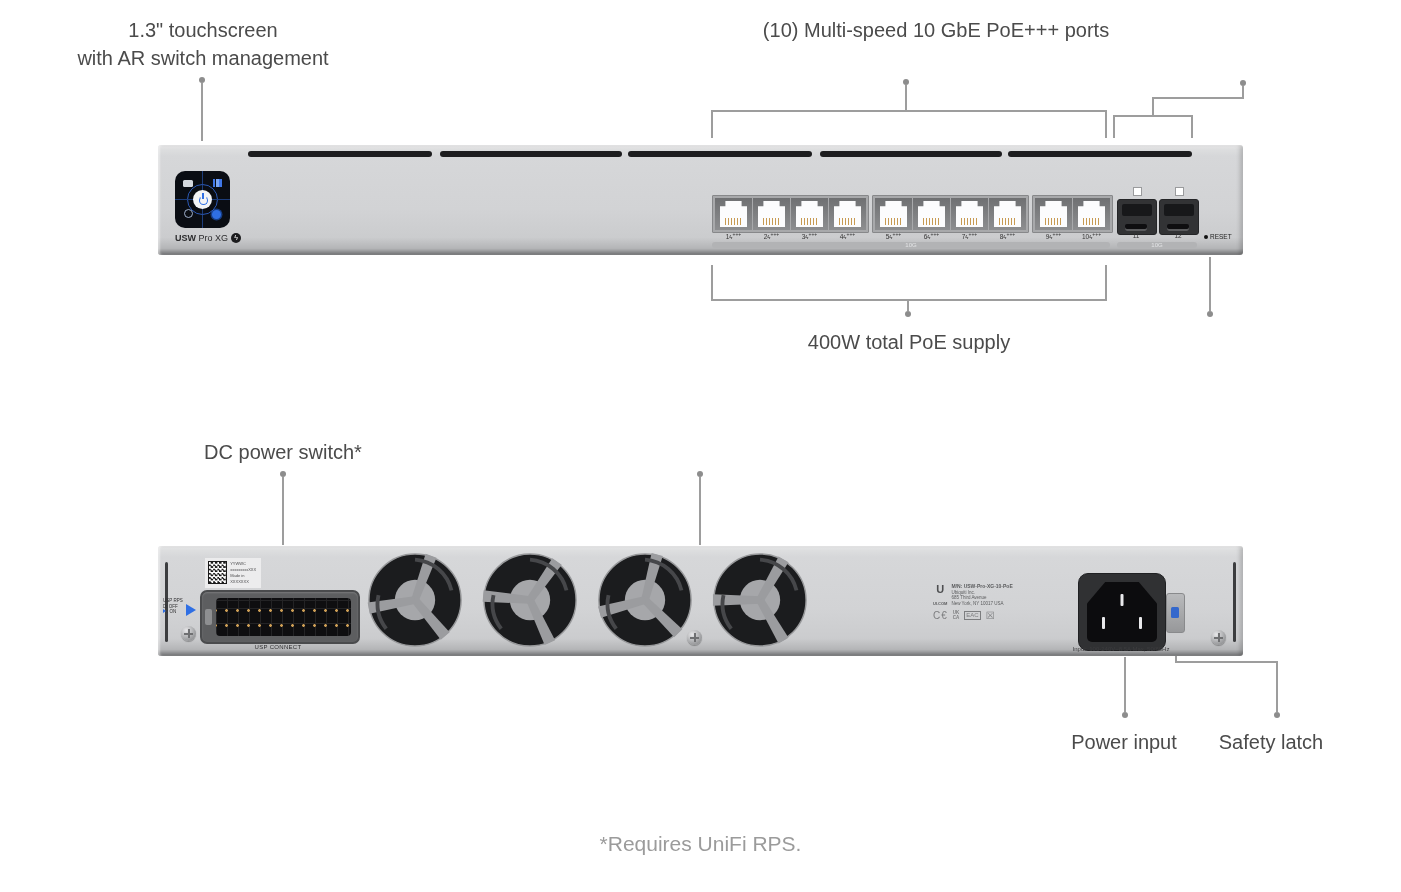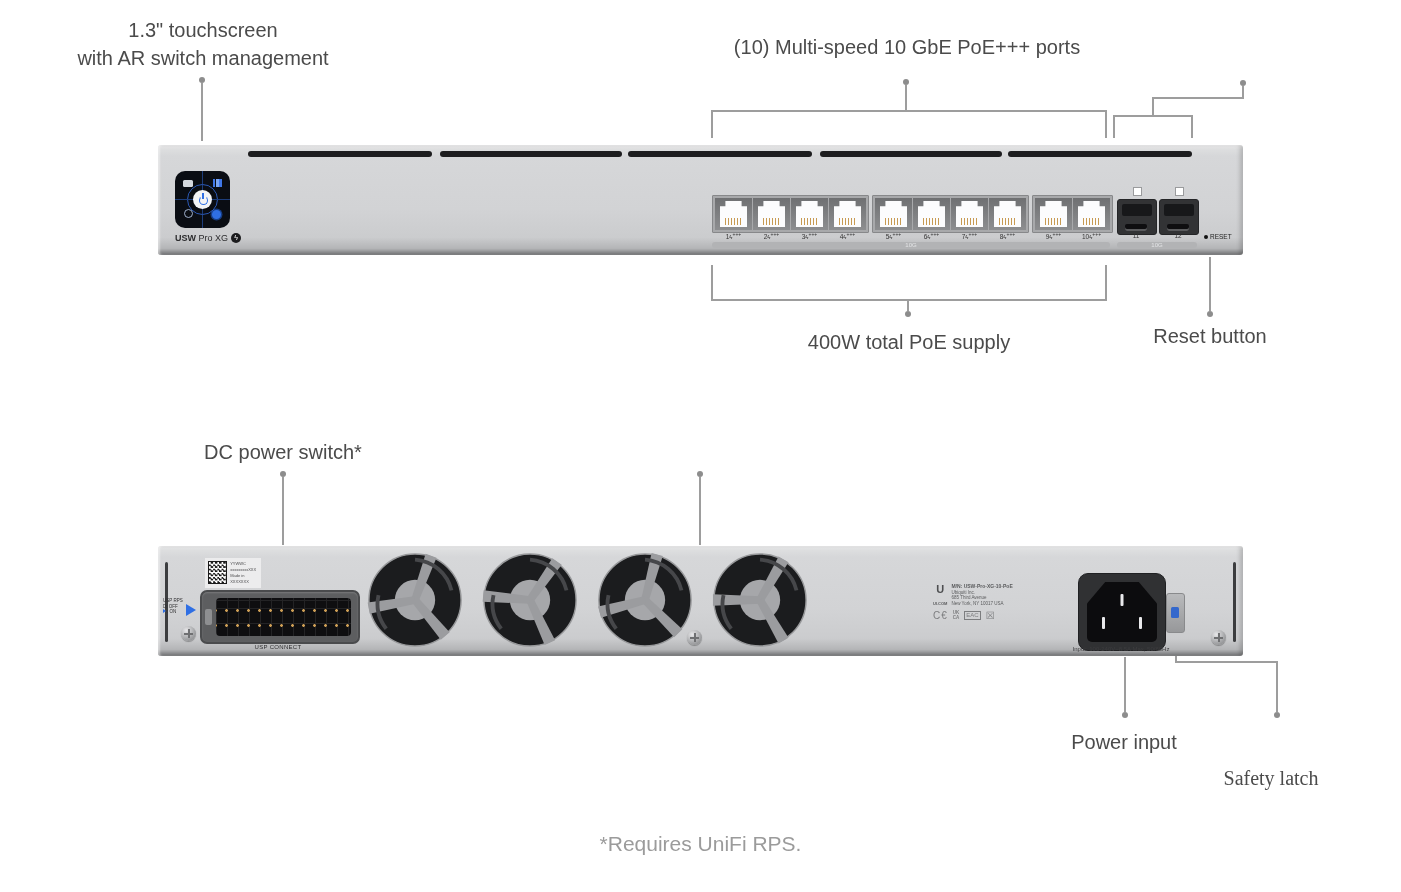--- a/index.html
+++ b/index.html
@@ -121,21 +121,21 @@
 </style>
 </head>
 <body>
 
 <div class="stage">
 
   <div class="callout" style="left:28px;top:16px;width:350px;">
     <span>1.3" touchscreen</span>
     <span>with AR switch management</span>
   </div>
-  <div class="callout" style="left:707px;top:16px;width:400px;margin-top:17px;">
+  <div class="callout" style="left:736px;top:16px;width:400px;">
     <span>(10) Multi-speed 10 GbE PoE+++ ports</span>
   </div>
 
   <div class="dot" style="left:199px;top:77px;"></div>
   <div class="ln" style="left:201px;top:83px;width:2px;height:58px;"></div>
 
   <div class="dot" style="left:903px;top:79px;"></div>
   <div class="ln" style="left:905px;top:85px;width:2px;height:26px;"></div>
   <div class="ln" style="left:711px;top:110px;width:396px;height:2px;"></div>
   <div class="ln" style="left:711px;top:110px;width:2px;height:28px;"></div>
@@ -247,23 +247,20 @@
   <div class="ln" style="left:1105px;top:265px;width:2px;height:36px;"></div>
   <div class="ln" style="left:711px;top:299px;width:396px;height:2px;"></div>
   <div class="ln" style="left:907px;top:299px;width:2px;height:12px;"></div>
   <div class="dot" style="left:905px;top:311px;"></div>
   <div class="callout" style="left:709px;top:328px;width:400px;">
     <span>400W total PoE supply</span>
   </div>
 
   <div class="ln" style="left:1209px;top:257px;width:2px;height:54px;"></div>
   <div class="dot" style="left:1207px;top:311px;"></div>
-  <div class="callout" style="left:1110px;top:322px;width:200px;">
-    <span>Reset button</span>
-  </div>
 
   <div class="callout" style="left:133px;top:438px;width:300px;">
     <span>DC power switch*</span>
   </div>
   <div class="dot" style="left:280px;top:471px;"></div>
   <div class="ln" style="left:282px;top:477px;width:2px;height:68px;"></div>
 
   <div class="dot" style="left:697px;top:471px;"></div>
   <div class="ln" style="left:699px;top:477px;width:2px;height:68px;"></div>
 
@@ -394,19 +391,19 @@
   <div class="ln" style="left:1124px;top:657px;width:2px;height:55px;"></div>
   <div class="dot" style="left:1122px;top:712px;"></div>
   <div class="callout" style="left:1024px;top:728px;width:200px;">
     <span>Power input</span>
   </div>
 
   <div class="ln" style="left:1175px;top:656px;width:2px;height:7px;"></div>
   <div class="ln" style="left:1175px;top:661px;width:103px;height:2px;"></div>
   <div class="ln" style="left:1276px;top:661px;width:2px;height:51px;"></div>
   <div class="dot" style="left:1274px;top:712px;"></div>
-  <div class="callout" style="left:1161px;top:764px;width:220px;font-family:Liberation Serif, serif;">
+  <div class="callout" style="left:1161px;top:728px;width:220px;">
     <span>Safety latch</span>
   </div>
 
   <div class="footnote">*Requires UniFi RPS.</div>
 
 </div>
 
 </body></html>

